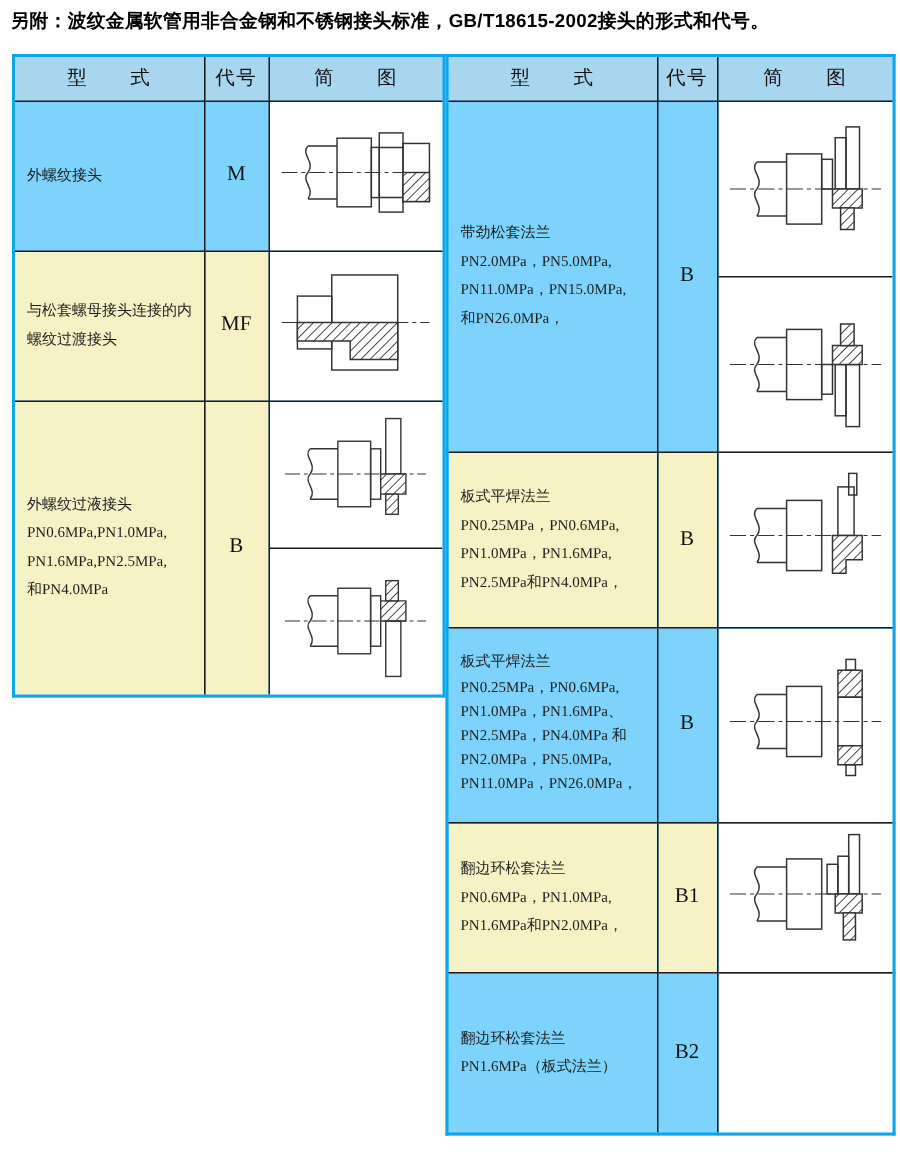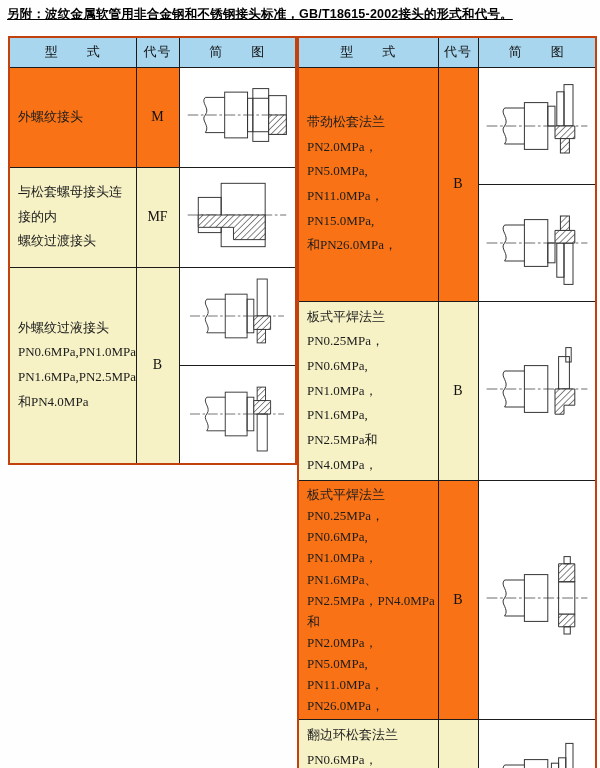--- a/index.html
+++ b/index.html
@@ -4,35 +4,35 @@
 <style>
   html,body{margin:0;padding:0;}
   body{
     width:600px;height:768px;background:#fefefe;overflow:hidden;
     font-family:"Liberation Sans","DejaVu Sans",sans-serif;
     position:relative;
   }
   .page{position:absolute;left:0;top:0;width:600px;height:768px;}
   .doc-title{
     position:absolute;left:7px;top:6px;width:586px;
-    font-size:12.5px;font-weight:bold;color:#000;letter-spacing:0.2px;text-decoration:underline;
+    font-size:12.5px;font-weight:bold;color:#000;letter-spacing:0.2px;
   }
   table.fit{
     position:absolute;border-collapse:collapse;table-layout:fixed;
-    background:#f97316;border:2px solid #c2410c;
+    background:#7dd3fc;border:2px solid #0ea5e9;
   }
   table.fit td{border:1px solid #1b1b1b;overflow:hidden;}
   td.head{
     background:#a9d6ef;text-align:center;vertical-align:middle;
     font-size:13px;color:#111;letter-spacing:1px;
   }
   td.name-cell{
     text-align:left;vertical-align:middle;padding:3px 2px 3px 8px;
     font-family:"Liberation Serif","DejaVu Serif",serif;
-    font-size:13px;line-height:1.9;color:#1c1c1c;white-space:pre-line;
+    font-size:10px;line-height:1.9;color:#1c1c1c;white-space:pre-line;
   }
   td.name-cell.tight{line-height:1.62;}
   td.code-cell{
     text-align:center;vertical-align:middle;
     font-family:"Liberation Serif","DejaVu Serif",serif;
     font-size:14px;color:#111;
   }
   td.diag-cell{padding:0;text-align:center;vertical-align:middle;background:#fff;}
   .hl{background:#f6f2c6;}
   .split{display:flex;flex-direction:column;}

